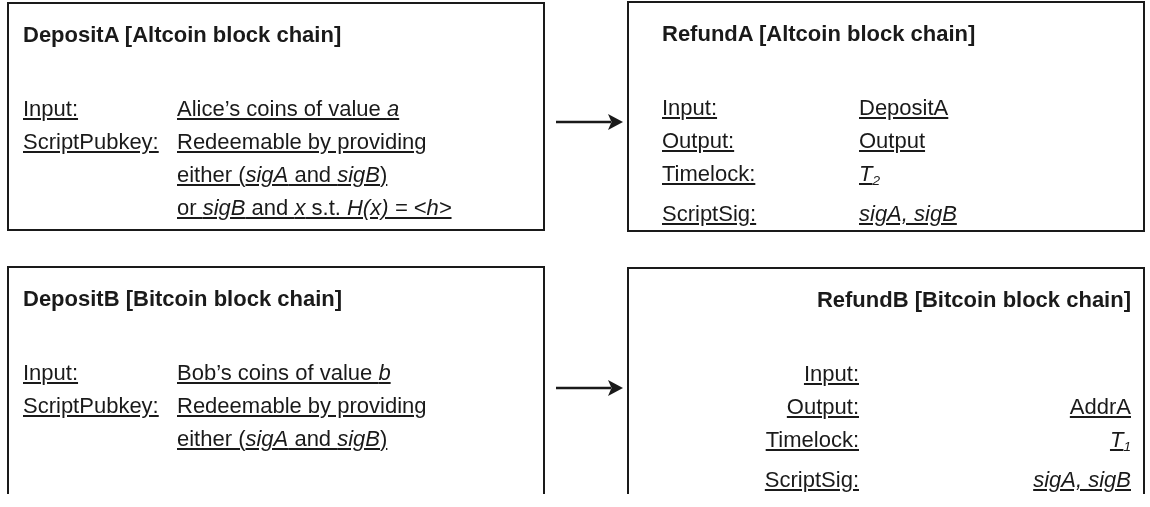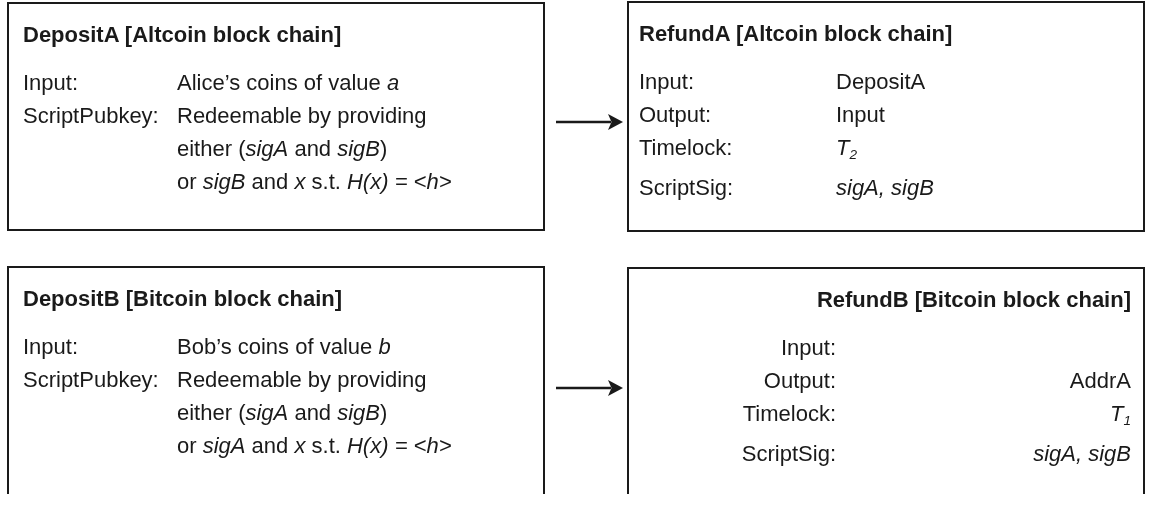--- a/index.html
+++ b/index.html
@@ -12,28 +12,28 @@
     color: #1a1a1a;
     overflow: hidden;
   }
   .box {
     position: absolute;
     box-sizing: border-box;
     border: 2px solid #1a1a1a;
     background: #ffffff;
     padding: 16px 12px 0 14px;
   }
-  .box-right { padding-left: 10px; }
+  .box-right { padding-left: 33px; }
   .box-title {
     font-size: 22px;
     line-height: 30px;
     font-weight: bold;
     white-space: nowrap;
   }
-  .rows { margin-top: 16px; }
+  .rows { margin-top: 42px; text-decoration: underline; }
   .row {
     display: grid;
     line-height: 33px;
     font-size: 22px;
     white-space: nowrap;
   }
   .box-left .row  { grid-template-columns: 154px 1fr; }
   .box-right .row { grid-template-columns: 197px 1fr; }
   .it  { font-style: italic; }
   .sub { font-size: 0.62em; vertical-align: -0.28em; }
@@ -68,21 +68,21 @@
 
   <div class="box box-right" style="left:627px; top:1px; width:518px; height:231px;">
     <div class="box-title">RefundA [Altcoin block chain]</div>
     <div class="rows">
       <div class="row">
         <div>Input:</div>
         <div><span>DepositA</span></div>
       </div>
       <div class="row">
         <div>Output:</div>
-        <div><span>Input</span></div>
+        <div><span>Output</span></div>
       </div>
       <div class="row">
         <div>Timelock:</div>
         <div><span class="it">T</span><span class="it sub">2</span></div>
       </div>
       <div class="row">
         <div>ScriptSig:</div>
         <div><span class="it">sigA, sigB</span></div>
       </div>
     </div>
@@ -98,21 +98,20 @@
       <div class="row">
         <div>ScriptPubkey:</div>
         <div><span>Redeemable by providing</span></div>
       </div>
       <div class="row">
         <div></div>
         <div><span>either (</span><span class="it">sigA</span><span> and </span><span class="it">sigB</span><span>)</span></div>
       </div>
       <div class="row">
         <div></div>
-        <div><span>or </span><span class="it">sigA</span><span> and </span><span class="it">x</span><span> s.t. </span><span class="it">H(x) = &lt;h&gt;</span></div>
       </div>
     </div>
   </div>
 
   <div class="box box-right" style="left:627px; top:267px; width:518px; height:230px;text-align:right;">
     <div class="box-title">RefundB [Bitcoin block chain]</div>
     <div class="rows">
       <div class="row">
         <div>Input:</div>
       </div>

